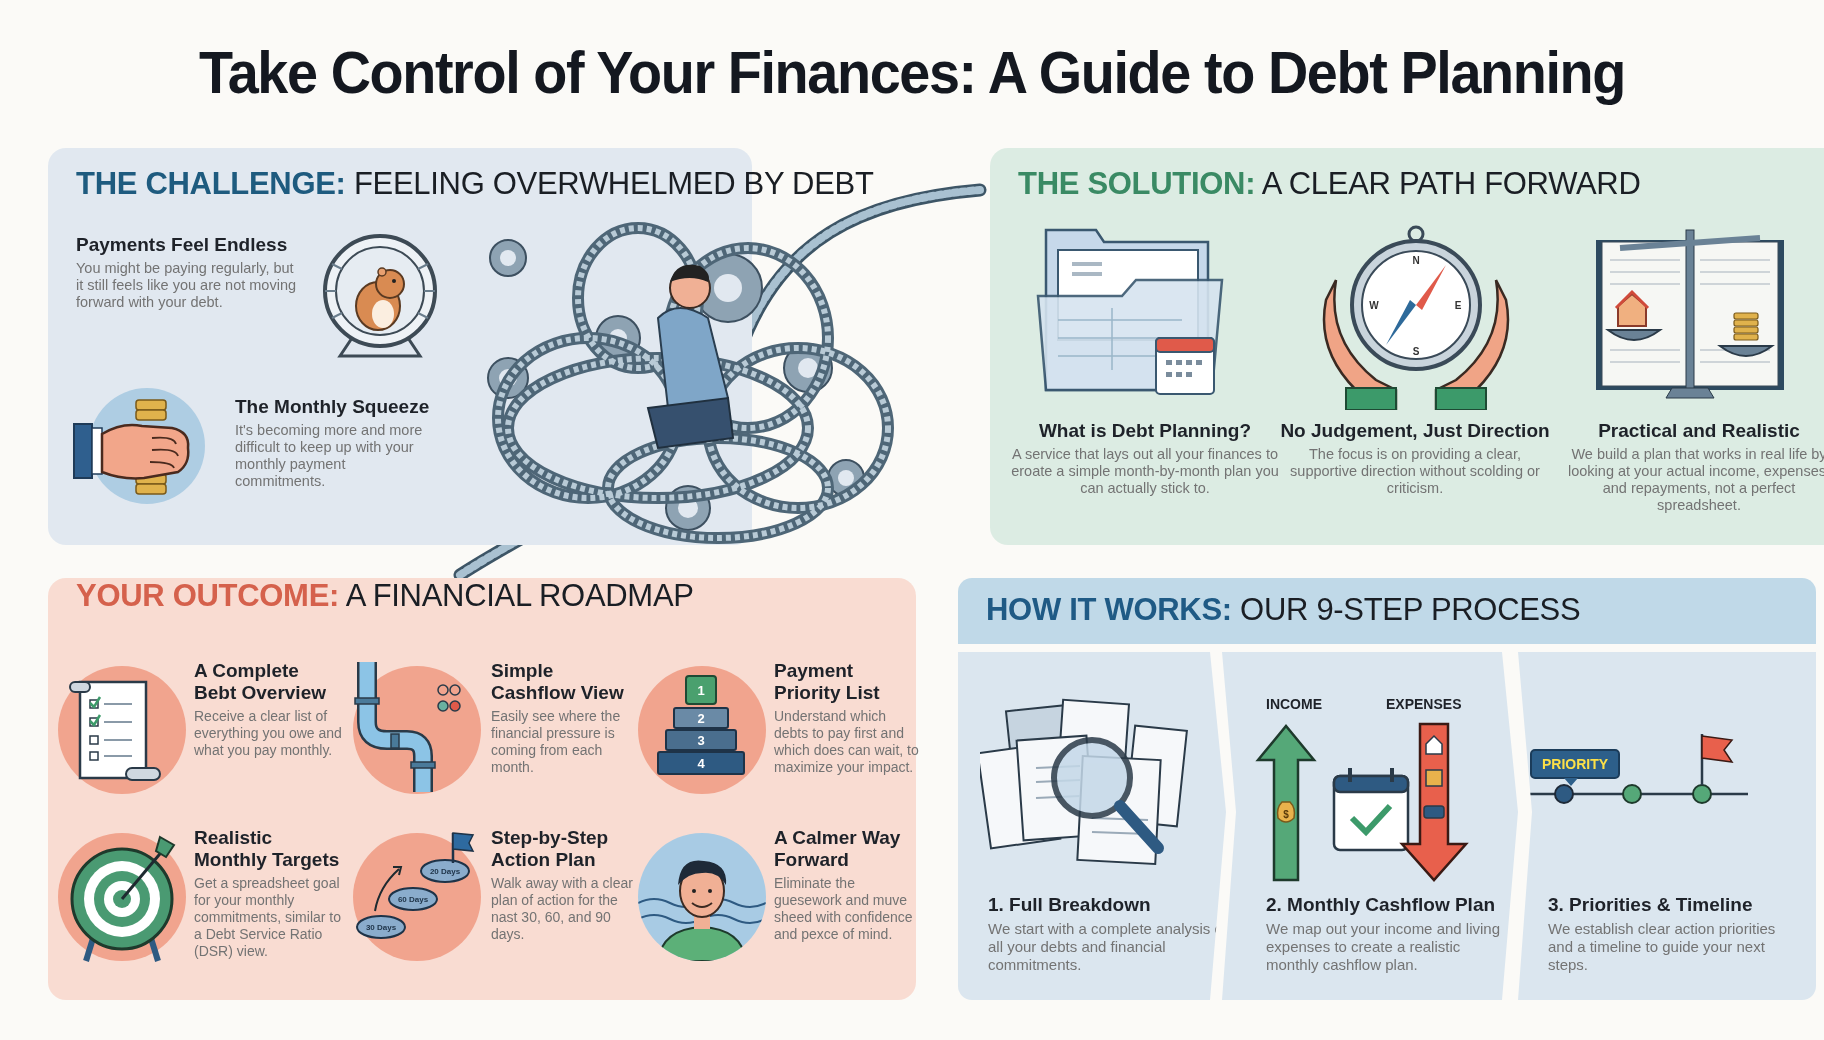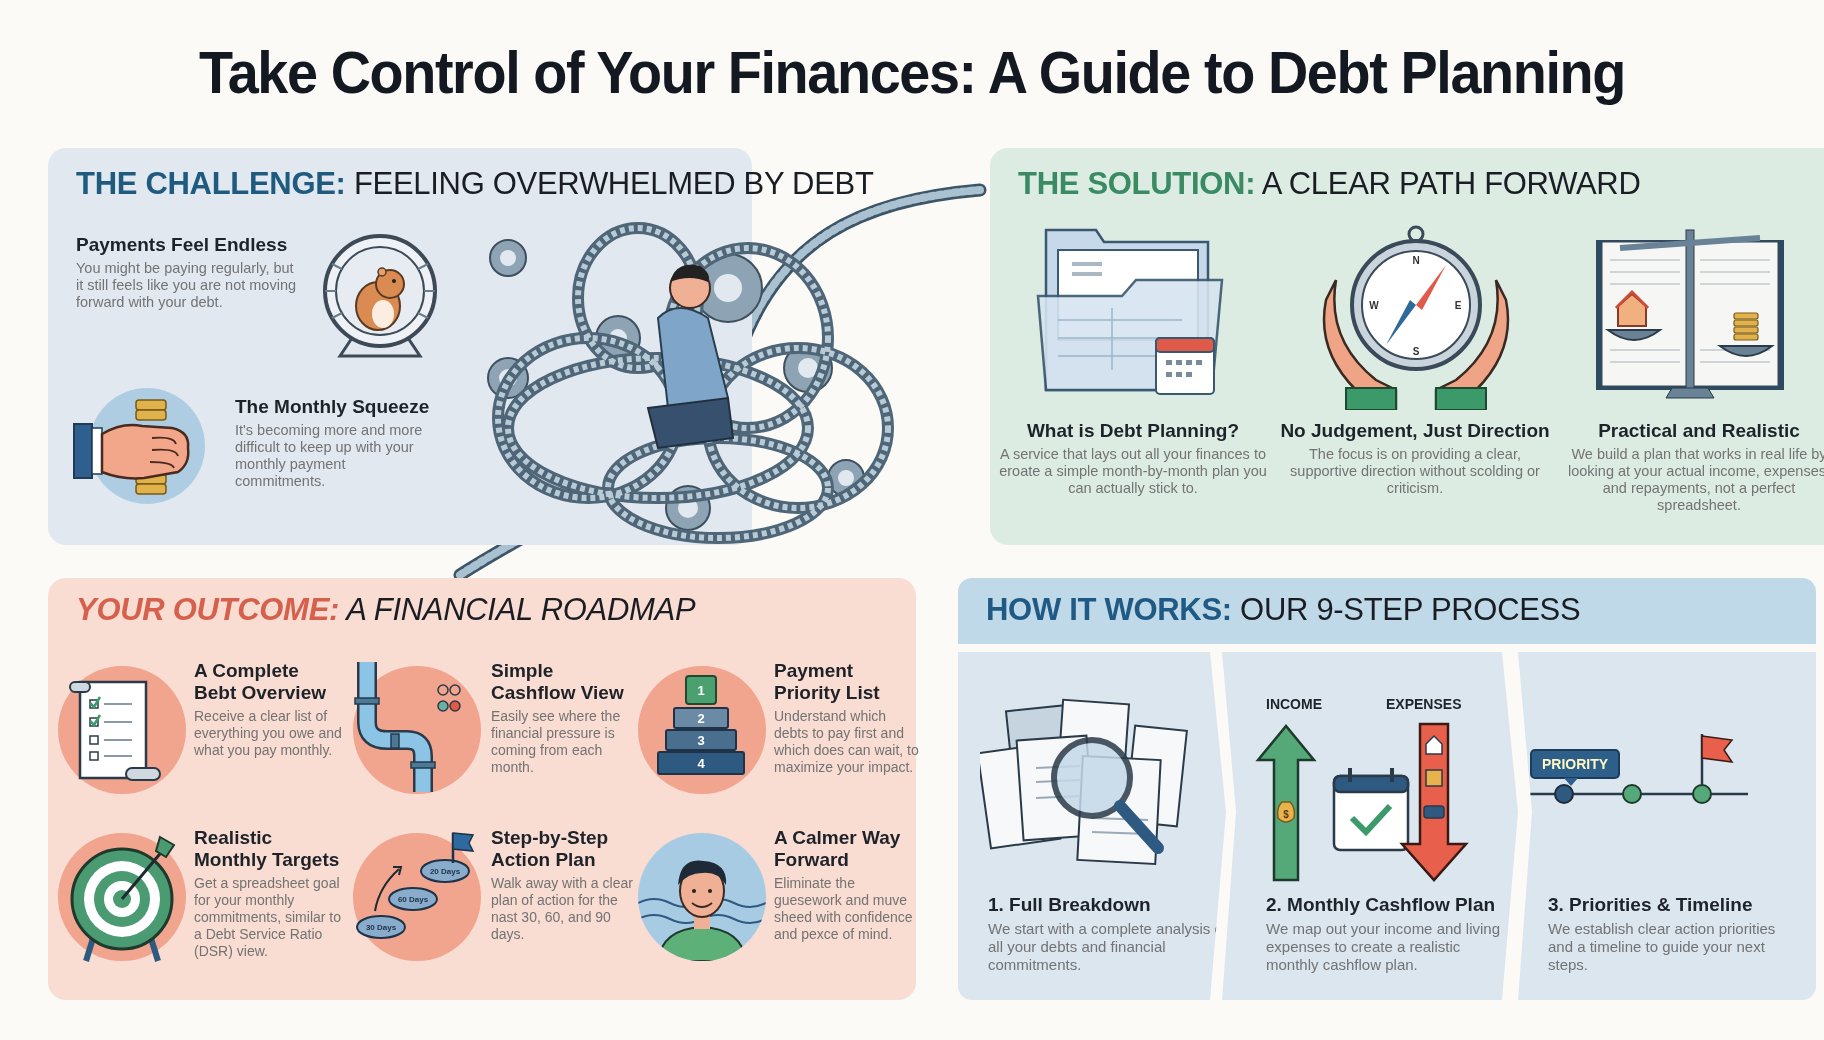--- a/index.html
+++ b/index.html
@@ -49,21 +49,21 @@
   
   .step { position: absolute; top: 0; height: 348px; background: #dbe6ef; }
   .step-1 { left: 0; width: 268px; clip-path: polygon(0 0, 252px 0, 268px 160px, 252px 348px, 0 348px); border-radius: 0 0 0 14px; }
   .step-2 { left: 264px; width: 296px; clip-path: polygon(0 0, 280px 0, 296px 160px, 280px 348px, 0 348px, 14px 160px); }
   .step-3 { left: 560px; width: 298px; clip-path: polygon(0 0, 298px 0, 298px 348px, 0 348px, 14px 160px); border-radius: 0 0 14px 0; }
   .step-text { position: absolute; left: 30px; top: 242px; width: 240px; }
   .step-text .item-title { font-size: 19px; }
   .step-text .item-text { font-size: 15px; line-height: 18px; }
 
   .lbl-small { position: absolute; font-size: 14px; font-weight: 700; color: #1e2229; }
-  .priority-badge { position: absolute; left: 90px; top: 100px; background: #2d5f8a; color: #fef9c3; font-size: 14px; font-weight: 700; padding: 5px 10px; border-radius: 5px; border: 2px solid #1b3c5a; }
+  .priority-badge { position: absolute; left: 90px; top: 100px; background: #2d5f8a; color: #fde047; font-size: 14px; font-weight: 700; padding: 5px 10px; border-radius: 5px; border: 2px solid #1b3c5a; }
   .priority-badge::after { content: ""; position: absolute; left: 32px; bottom: -9px; border-left: 7px solid transparent; border-right: 7px solid transparent; border-top: 8px solid #2d5f8a; }
 </style>
 </head>
 <body>
 
 <div class="page">
   <h1 class="title">Take Control of Your Finances: A Guide to Debt Planning</h1>
 
   <svg style="position:absolute;left:440px;top:180px;width:560px;height:400px;" viewBox="0 0 560 400">
     <path d="M20 395 C 120 330, 260 280, 300 170 C 340 60, 420 20, 540 10" fill="none" stroke="#3d5566" stroke-width="13" stroke-linecap="round"></path>
@@ -181,21 +181,21 @@
       <g fill="#7a8c9c">
           <rect x="134" y="140" width="6" height="5"></rect>
           <rect x="144" y="140" width="6" height="5"></rect>
           <rect x="154" y="140" width="6" height="5"></rect>
           <rect x="164" y="140" width="6" height="5"></rect>
           <rect x="134" y="152" width="6" height="5"></rect>
           <rect x="144" y="152" width="6" height="5"></rect>
           <rect x="154" y="152" width="6" height="5"></rect>
         </g>
     </svg>
-    <div class="sol-card" style="left:8px;">
+    <div class="sol-card" style="left:20px;">
       <div class="item-title">What is Debt Planning?</div>
       <div class="item-text">A service that lays out all your finances to eroate a simple month-by-month plan you can actually stick to.</div>
     </div>
 
     <svg class="sol-icon" style="left:326px;" viewBox="0 0 200 190">
       <path d="M20 60 Q10 120 60 160 L80 170 L80 190 L40 190 L40 170 Q0 130 10 80 Z" fill="#f0a486" stroke="#3a2a22" stroke-width="2.5"></path>
       <path d="M180 60 Q190 120 140 160 L120 170 L120 190 L160 190 L160 170 Q200 130 190 80 Z" fill="#f0a486" stroke="#3a2a22" stroke-width="2.5"></path>
       <rect x="30" y="168" width="50" height="22" fill="#3c9a6a" stroke="#1e4a34" stroke-width="2"></rect>
       <rect x="120" y="168" width="50" height="22" fill="#3c9a6a" stroke="#1e4a34" stroke-width="2"></rect>
       <circle cx="100" cy="14" r="7" fill="none" stroke="#3a4a58" stroke-width="3"></circle>
@@ -245,21 +245,21 @@
           <rect x="144" y="93" width="24" height="6" rx="2"></rect>
         </g>
     </svg>
     <div class="sol-card" style="left:574px;">
       <div class="item-title">Practical and Realistic</div>
       <div class="item-text">We build a plan that works in real life by looking at your actual income, expenses, and repayments, not a perfect spreadsheet.</div>
     </div>
   </section>
 
   <section class="panel p-outcome">
-    <h2 class="sec-head" style="left:28px;top:14px;font-style:italic;"><span class="accent">YOUR OUTCOME:</span><span class="rest"> A FINANCIAL ROADMAP</span></h2>
+    <h2 class="sec-head" style="left:28px;top:0;"><span class="accent">YOUR OUTCOME:</span><span class="rest"> A FINANCIAL ROADMAP</span></h2>
 
     <div class="out-item" style="left:305px;top:88px;">
       <div class="out-circle"></div>
       <svg style="position:absolute;left:-6px;top:-4px;width:120px;height:130px" viewBox="0 0 120 130">
         <path d="M20 0 L20 60 Q20 78 40 78 L60 78 Q76 78 76 94 L76 130" fill="none" stroke="#2a3a48" stroke-width="20"></path>
         <path d="M20 0 L20 60 Q20 78 40 78 L60 78 Q76 78 76 94 L76 130" fill="none" stroke="#8cc4e6" stroke-width="15"></path>
         <g fill="#4a7a9a" stroke="#2a3a48" stroke-width="1.5">
             <rect x="8" y="36" width="24" height="6"></rect>
             <rect x="44" y="72" width="8" height="14"></rect>
             <rect x="64" y="100" width="24" height="6"></rect>

